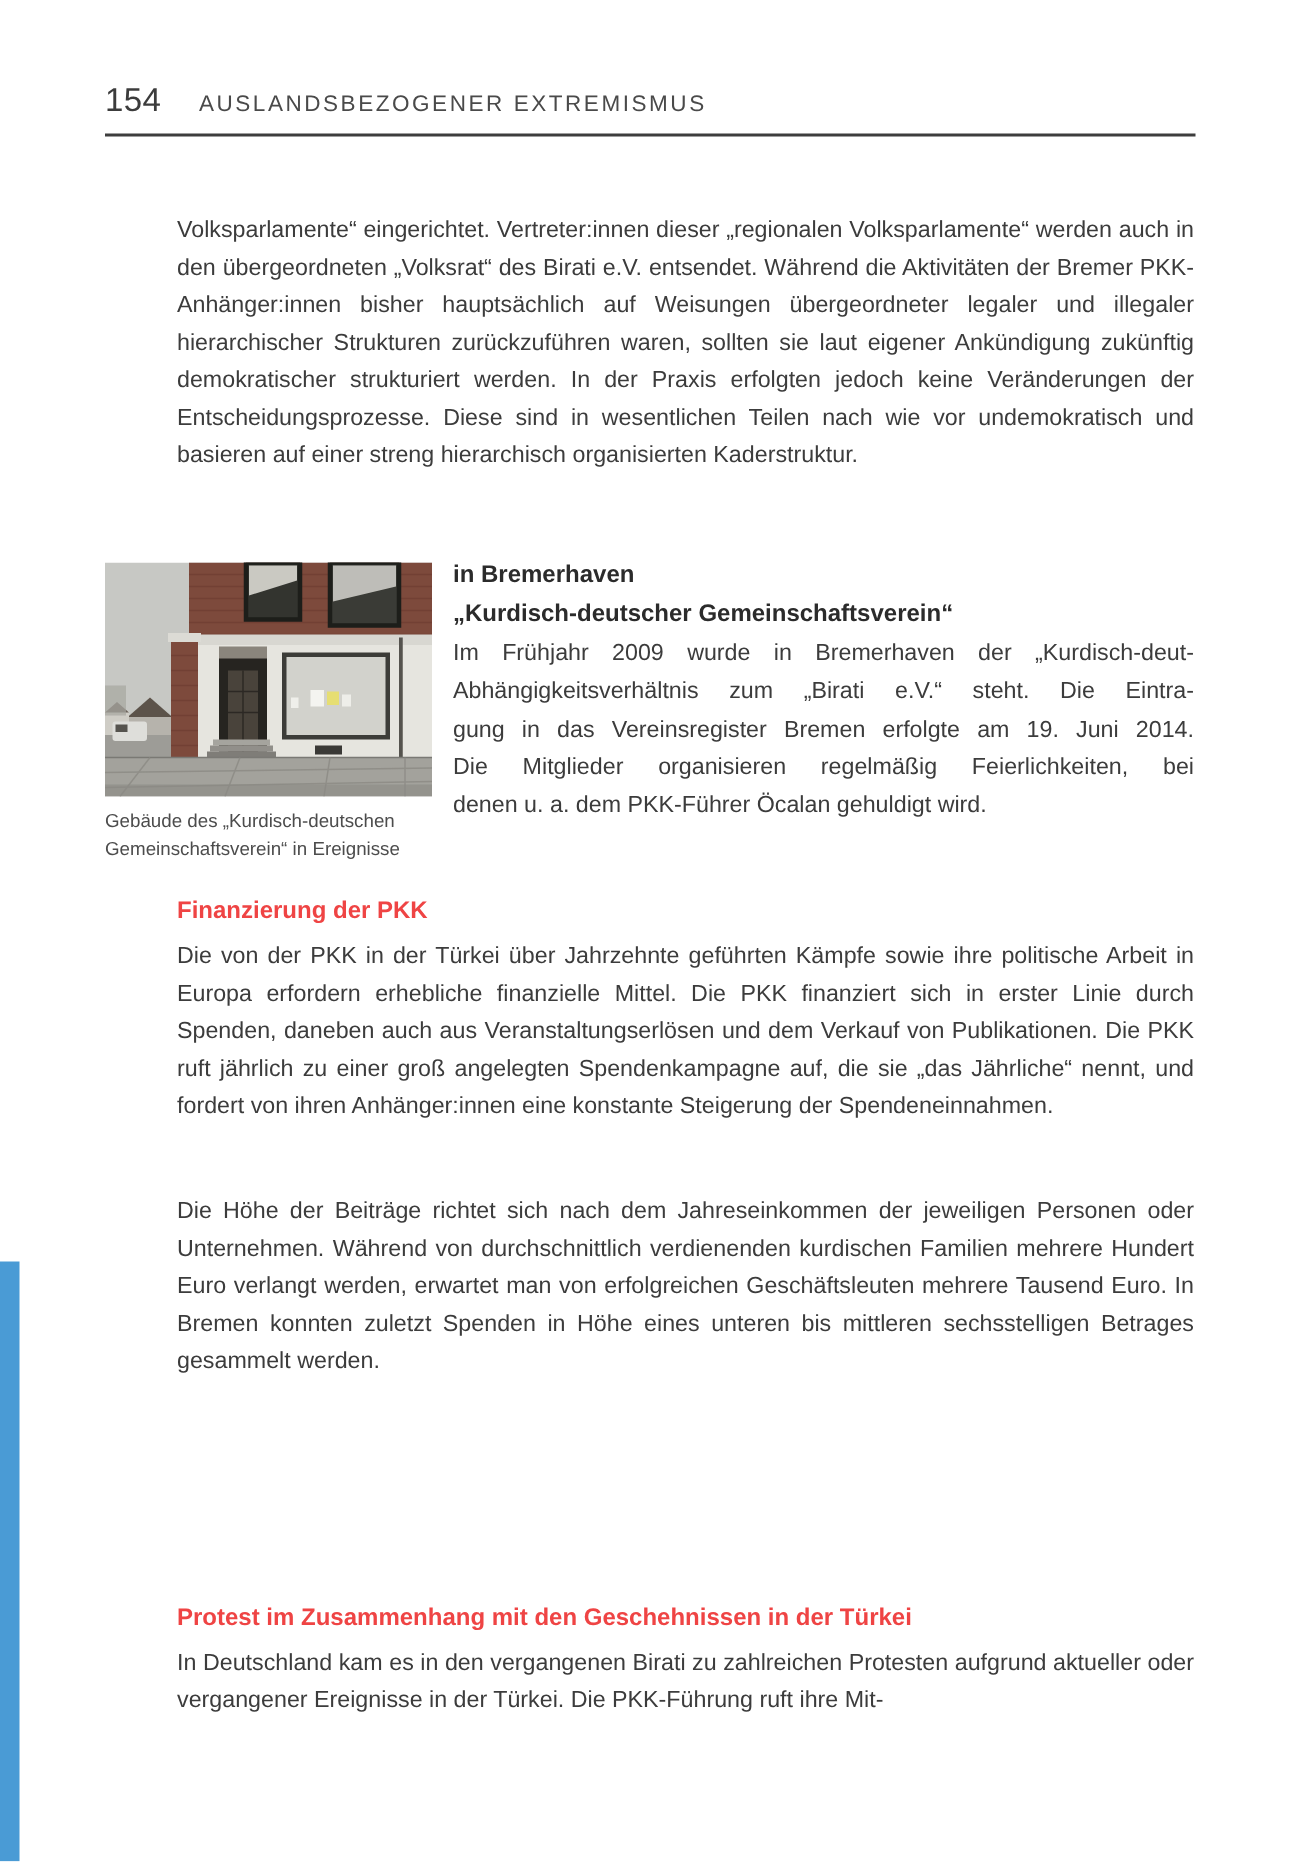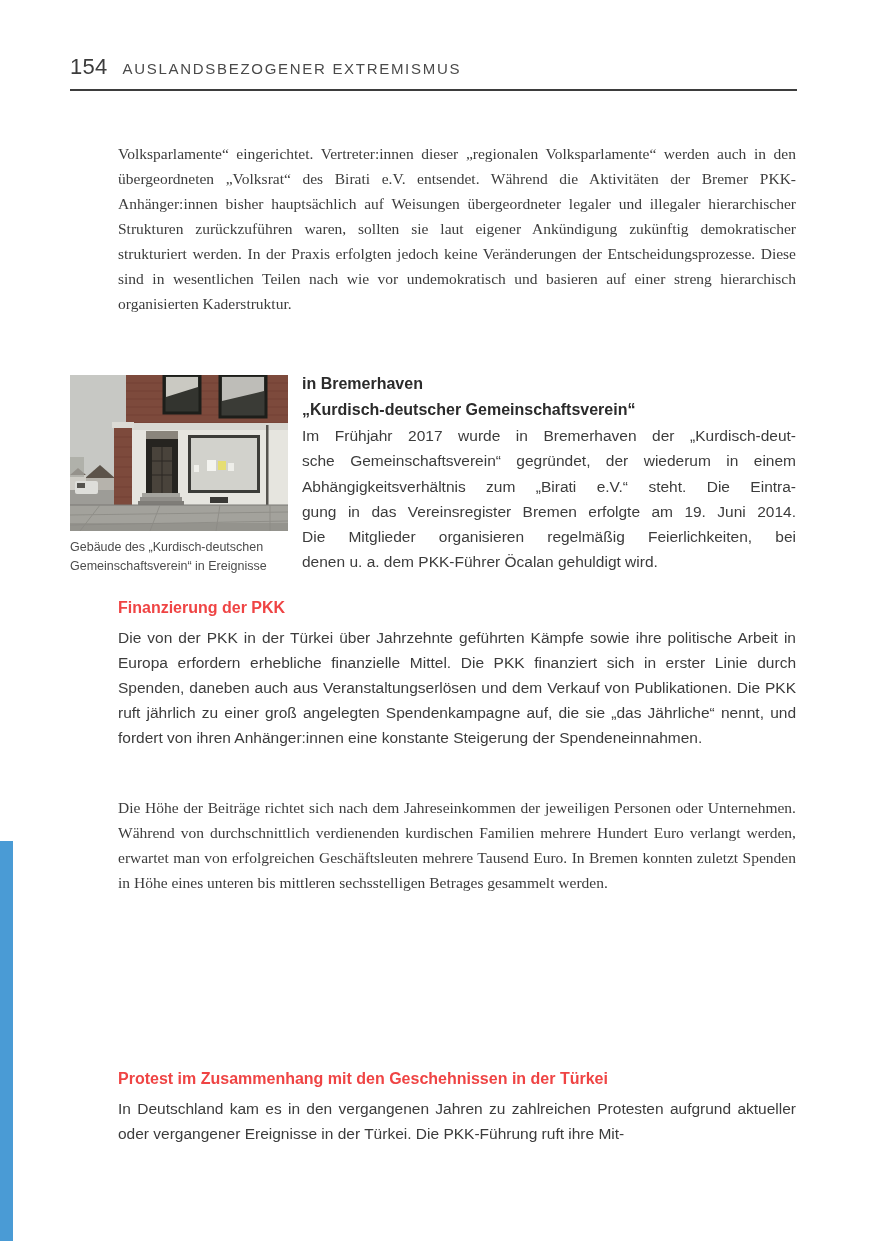--- a/index.html
+++ b/index.html
@@ -14,21 +14,21 @@
   }
 
   
   .header {
     position: absolute;
     left: 70px;
     top: 54px;
     width: 727px;
     display: flex;
     align-items: baseline;
-    gap: 15px;
+    gap: 25px;
     border-bottom: 2px solid #3d3d3d;
     padding-bottom: 9px;
   }
   .page-number {
     font-size: 22px;
     color: #3c3c3c;
     letter-spacing: 0.3px;
   }
   .chapter-title {
     font-size: 15px;
@@ -38,21 +38,20 @@
 
   
   .body-par {
     position: absolute;
     left: 118px;
     width: 678px;
     font-size: 15.5px;
     line-height: 25px;
     text-align: justify;
     color: #3c3c3c;
-    font-family: Liberation Serif, serif;
   }
   #para-intro { top: 141px; }
 
   
   .photo-figure {
     position: absolute;
     left: 70px;
     top: 375px;
     width: 208px;
   }
@@ -215,36 +214,35 @@
     </svg>
     <figcaption class="photo-caption">
       <div>Gebäude des „Kurdisch-deutschen</div>
       <div>Gemeinschaftsverein“ in Ereignisse</div>
     </figcaption>
   </figure>
 
   <div class="verein-col">
     <div class="col-heading">in Bremerhaven</div>
     <div class="col-heading">„Kurdisch-deutscher Gemeinschaftsverein“</div>
-    <div class="jline">Im Frühjahr 2017 wurde in Bremerhaven der „Kurdisch-deut-</div>
-    <div class="jline">sche Gemeinschaftsverein“ gegründet, der wiederum in einem</div>
+    <div class="jline">Im Frühjahr 2009 wurde in Bremerhaven der „Kurdisch-deut-</div>
     <div class="jline">Abhängigkeitsverhältnis zum „Birati e.V.“ steht. Die Eintra-</div>
     <div class="jline">gung in das Vereinsregister Bremen erfolgte am 19. Juni 2014.</div>
     <div class="jline">Die Mitglieder organisieren regelmäßig Feierlichkeiten, bei</div>
     <div class="jline last">denen u. a. dem PKK-Führer Öcalan gehuldigt wird.</div>
   </div>
 
   <div class="section" id="section-finanzierung">
     <h3 class="section-heading">Finanzierung der PKK</h3>
     <p class="flowpar">Die von der PKK in der Türkei über Jahrzehnte geführten Kämpfe sowie ihre politische Arbeit in Europa erfordern erhebliche finanzielle Mittel. Die PKK finanziert sich in erster Linie durch Spenden, daneben auch aus Veranstaltungserlösen und dem Verkauf von Publikationen. Die PKK ruft jährlich zu einer groß angelegten Spendenkampagne auf, die sie „das Jährliche“ nennt, und fordert von ihren Anhänger:innen eine konstante Steigerung der Spendeneinnahmen.</p>
   </div>
 
   <div class="body-par" id="par-beitraege">Die Höhe der Beiträge richtet sich nach dem Jahreseinkommen der jeweiligen Personen oder Unternehmen. Während von durchschnittlich verdienenden kurdischen Familien mehrere Hundert Euro verlangt werden, erwartet man von erfolgreichen Geschäftsleuten mehrere Tausend Euro. In Bremen konnten zuletzt Spenden in Höhe eines unteren bis mittleren sechsstelligen Betrages gesammelt werden.</div>
 
 
   <div class="section" id="section-protest">
     <h3 class="section-heading">Protest im Zusammenhang mit den Geschehnissen in der Türkei</h3>
-    <p class="flowpar">In Deutschland kam es in den vergangenen Jahren zu zahlreichen Protesten aufgrund aktueller oder vergangener Ereignisse in der Türkei. Die PKK-Führung ruft ihre Mit-</p>
+    <p class="flowpar">In Deutschland kam es in den vergangenen Birati zu zahlreichen Protesten aufgrund aktueller oder vergangener Ereignisse in der Türkei. Die PKK-Führung ruft ihre Mit-</p>
   </div>
 
   <div class="accent-bar" style="background: rgb(74, 155, 213);"></div>
 
 </div>
 
 </body></html>

